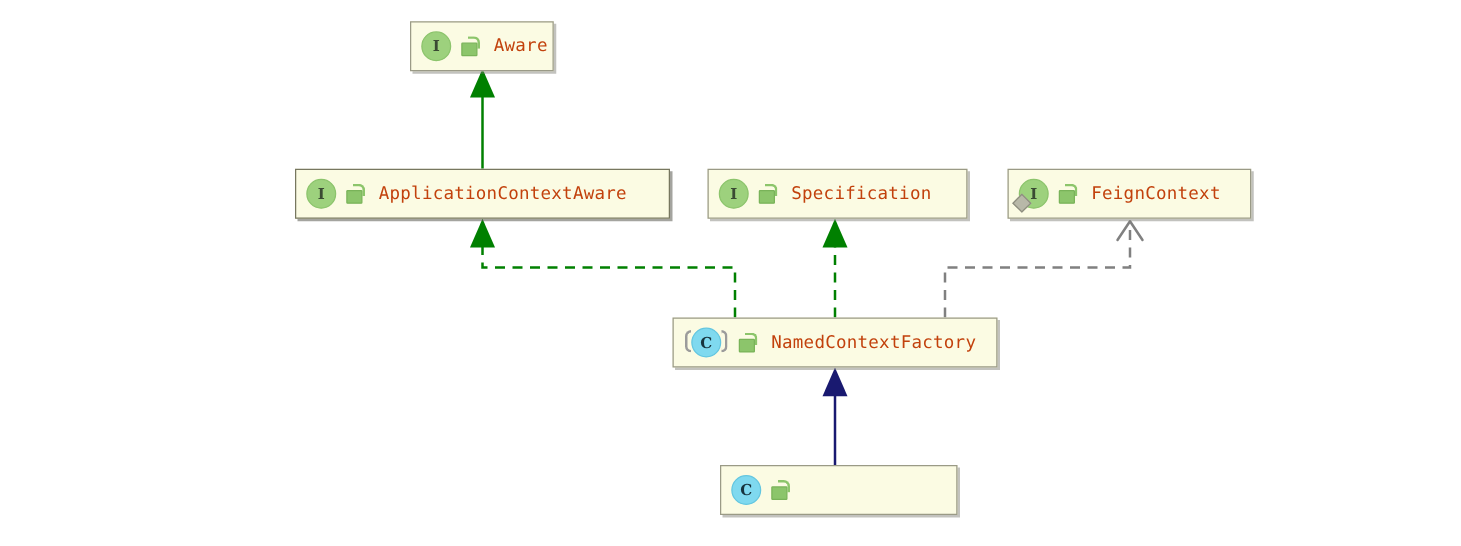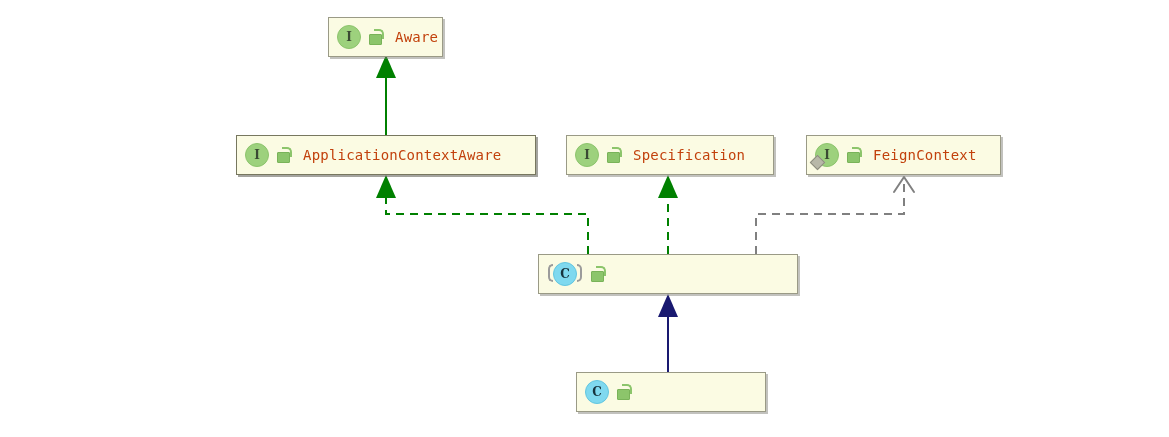--- a/index.html
+++ b/index.html
@@ -236,20 +236,21 @@
   <div class="uml-node" style="left:538px; top:254px; width:260px;">
     <span class="node-icons">
       <span class="badge-wrap abstract">
         <span class="badge cls">C</span>
       </span>
       <span class="lock">
         <span class="shackle"></span>
           <span class="body"></span>
       </span>
     </span>
+    <span class="node-label">NamedContextFactory</span>
   </div>
 
   <div class="uml-node" style="left:576px; top:372px; width:190px;">
     <span class="node-icons">
       <span class="badge-wrap">
         <span class="badge cls">C</span>
       </span>
       <span class="lock">
         <span class="shackle"></span>
           <span class="body"></span>

